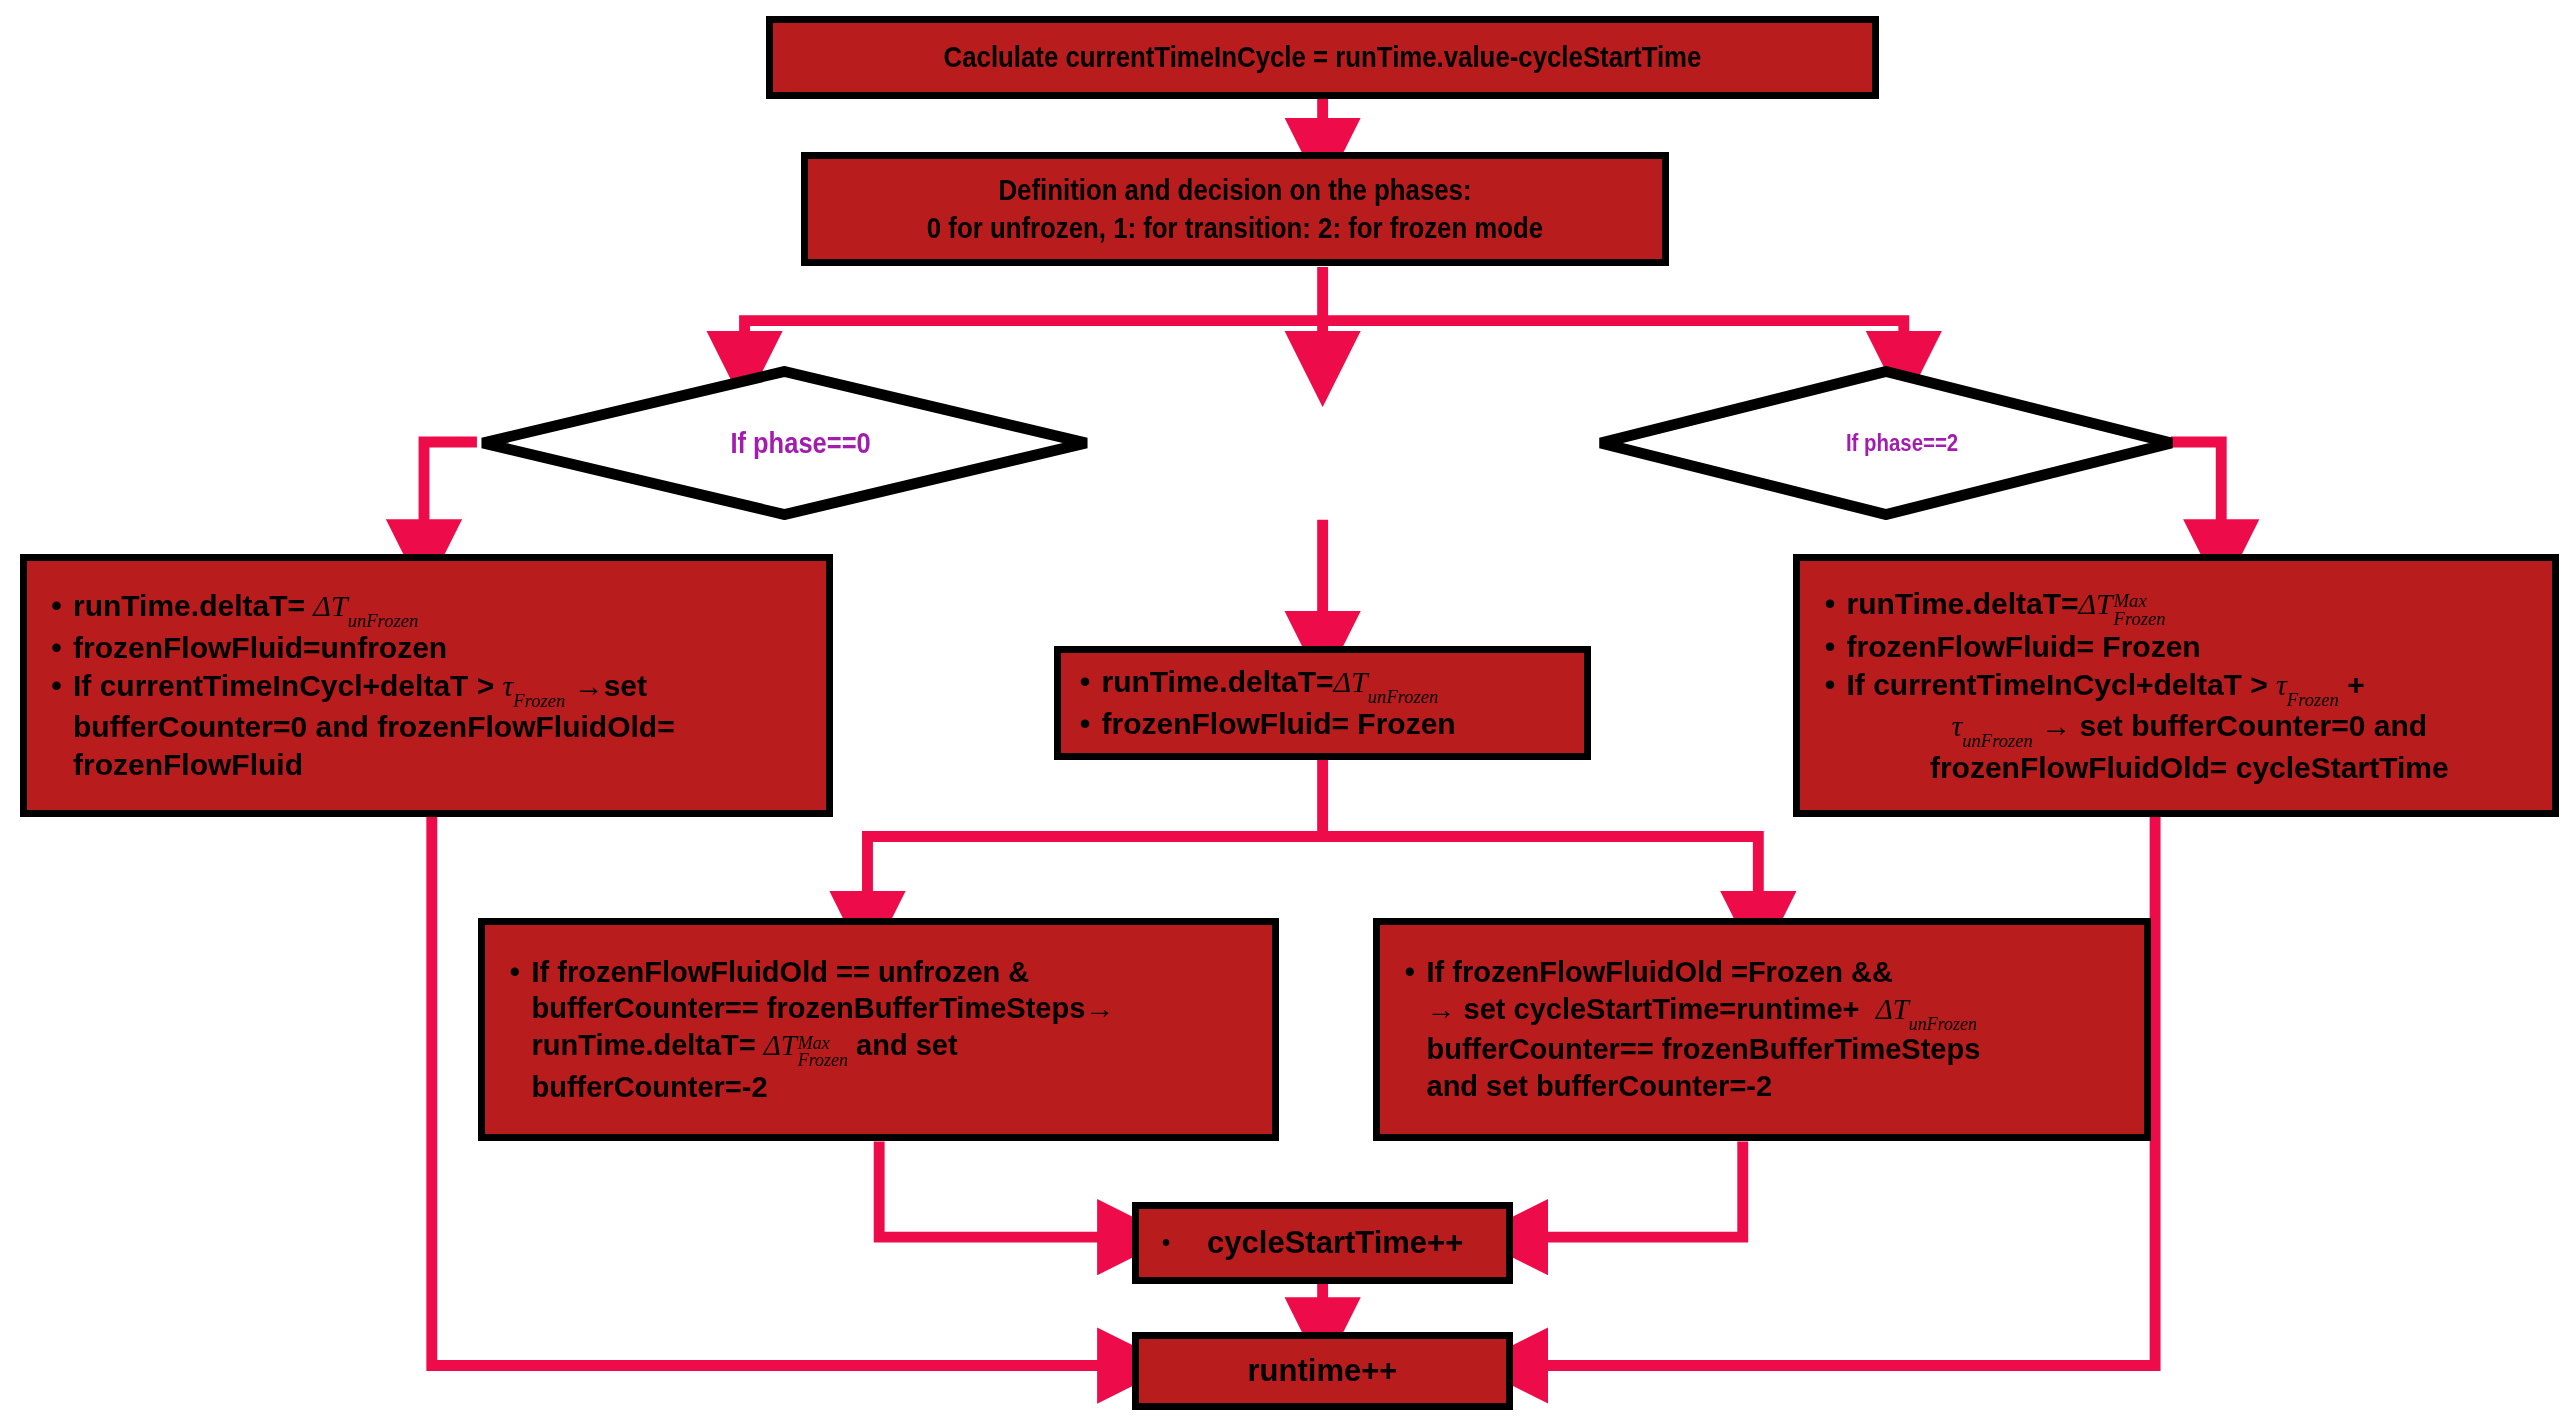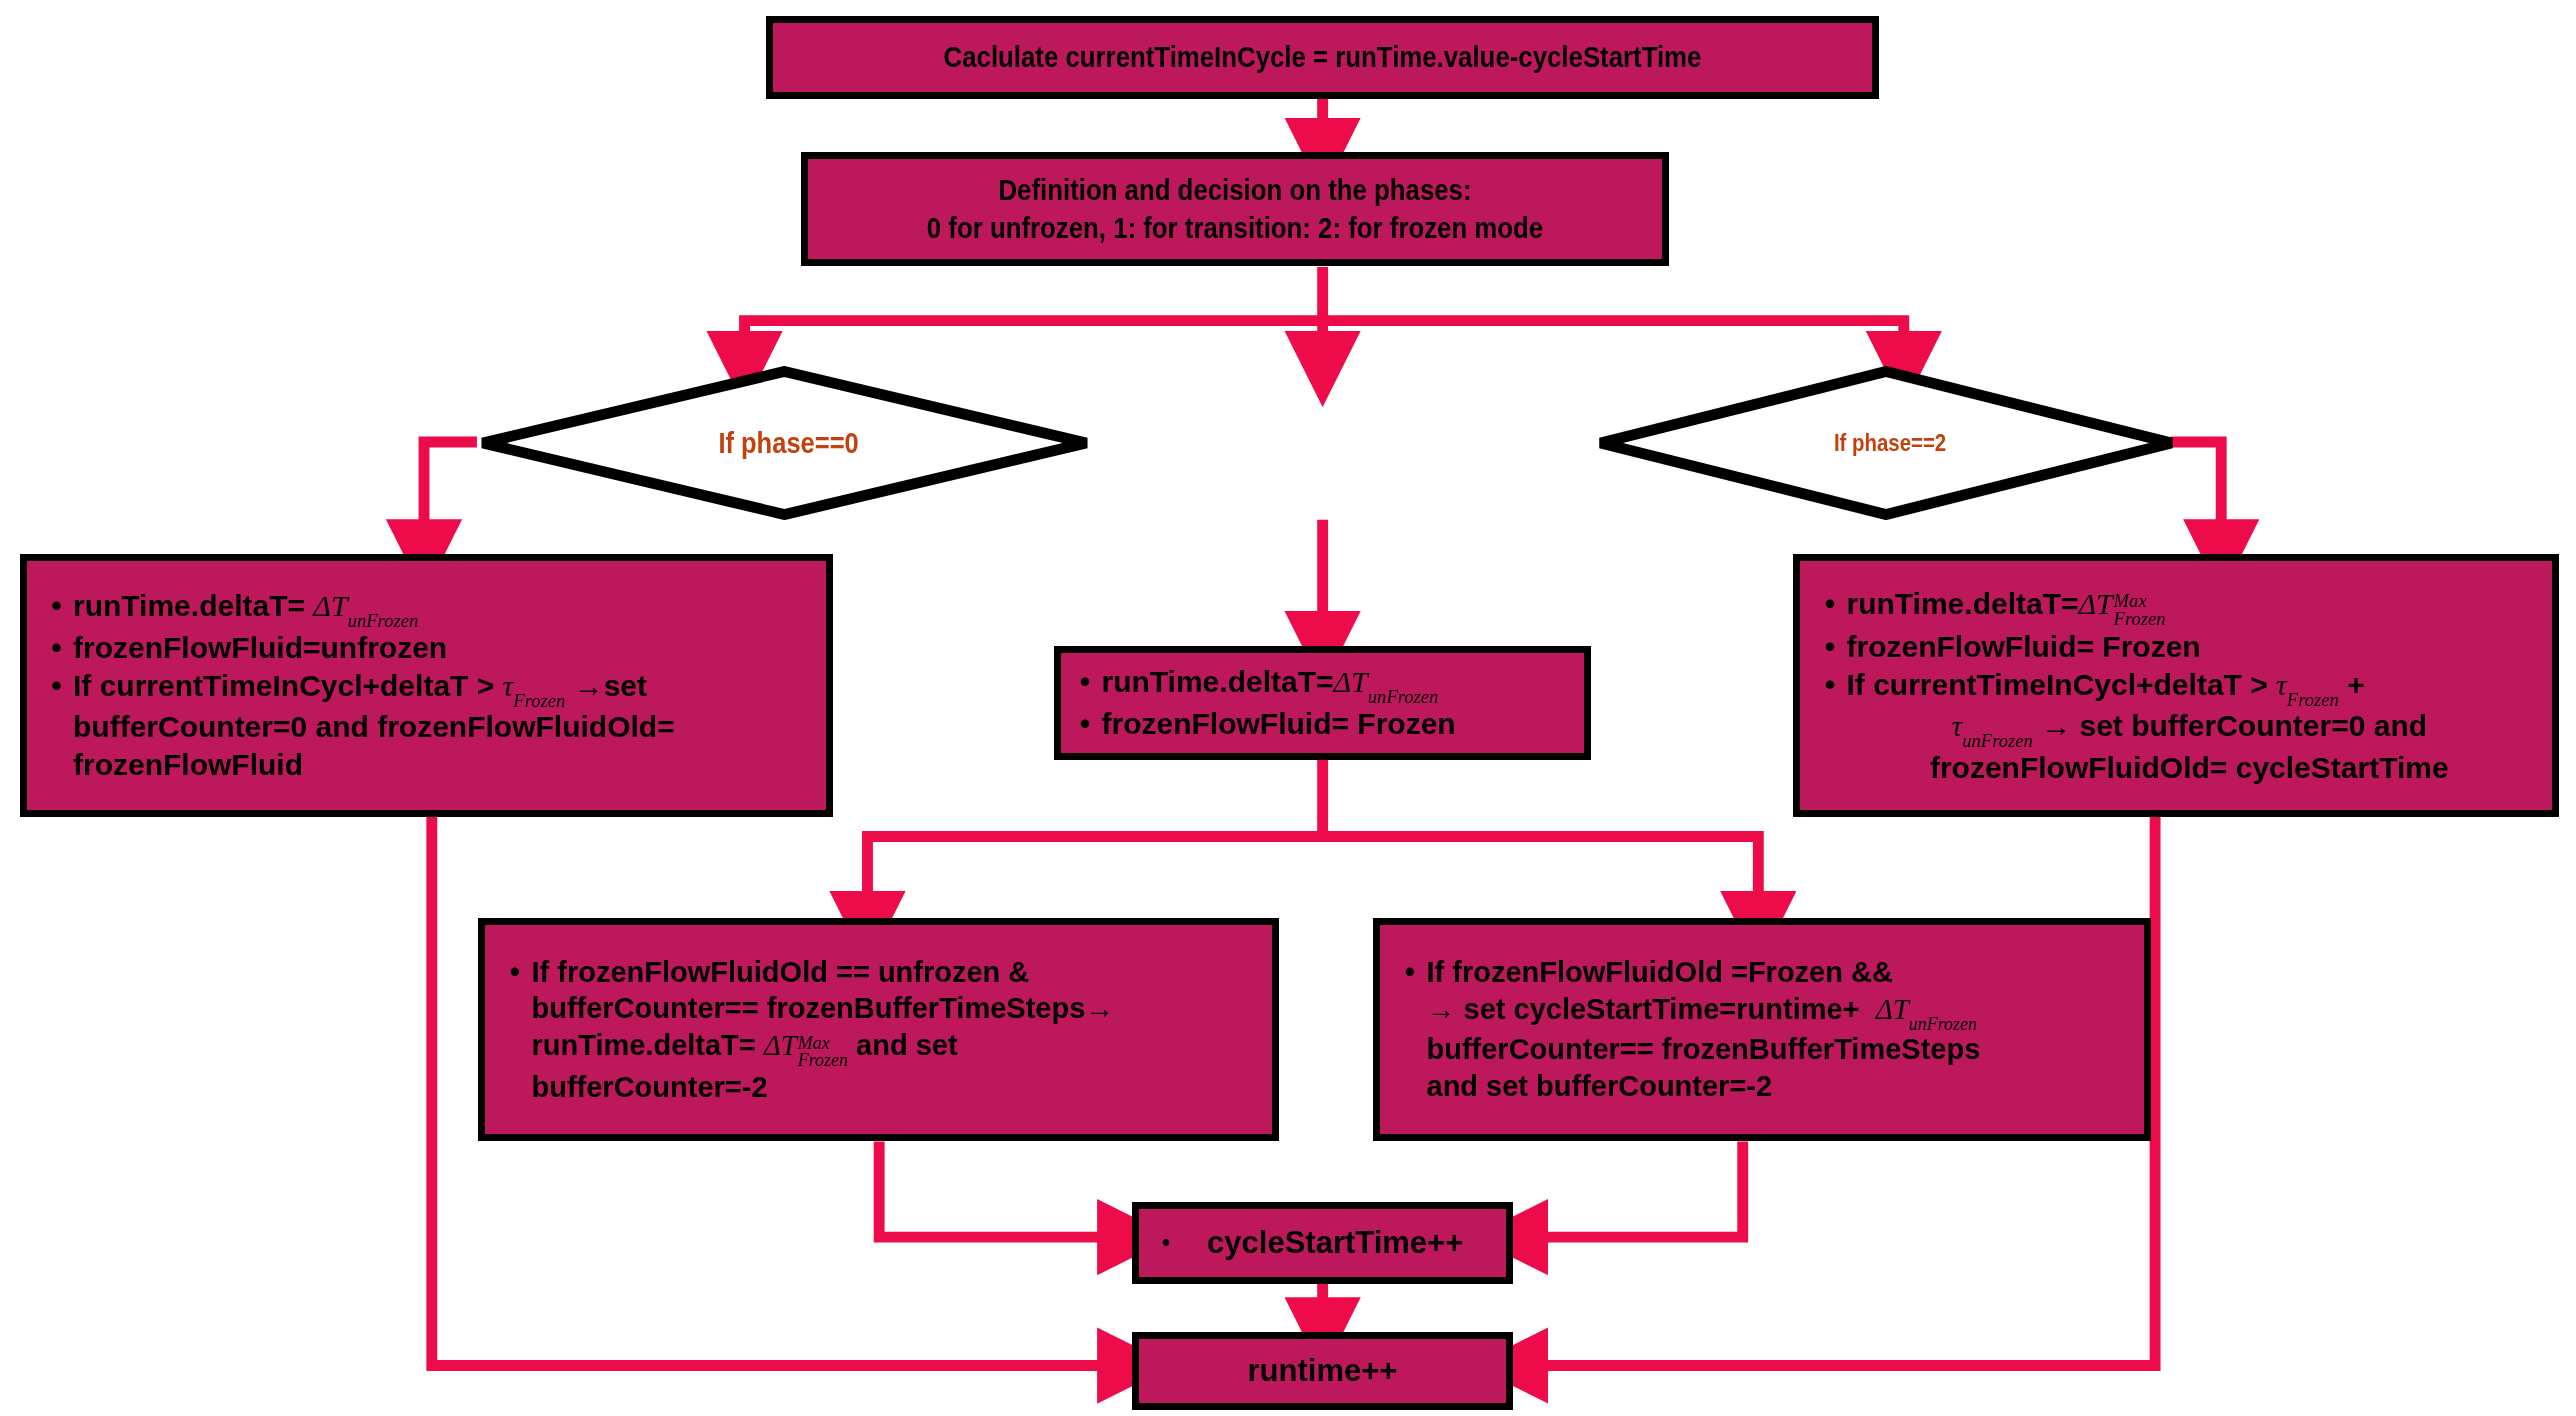--- a/index.html
+++ b/index.html
@@ -18,21 +18,21 @@
   #wires {
     position: absolute;
     left: 0; top: 0;
     width: 2576px;
     height: 1417px;
     pointer-events: none;
   }
   .node {
     position: absolute;
     box-sizing: border-box;
-    background: #be185d;
+    background: #b91c1c;
     border: 7px solid #000000;
     display: flex;
     align-items: center;
     z-index: 3;
   }
   .node.center {
     justify-content: center;
     text-align: center;
   }
   .node-text {
@@ -91,28 +91,28 @@
   .diamond-wrap {
     position: absolute;
     z-index: 3;
   }
   .diamond-wrap svg {
     position: absolute;
     left: 0; top: 0;
   }
   .diamond-label {
     position: absolute;
-    left: 4px; top: 0;
+    left: 16px; top: 0;
     width: 100%;
     height: 100%;
     display: flex;
     align-items: center;
     justify-content: center;
     font-weight: bold;
-    color: #c2410c;
+    color: #a21caf;
     text-align: center;
   }
   .diamond-label span {
     transform: scaleX(0.85);
     display: inline-block;
   }
   .plain-font .node-text {
     transform: none;
     width: 100%;
     font-stretch: normal;

